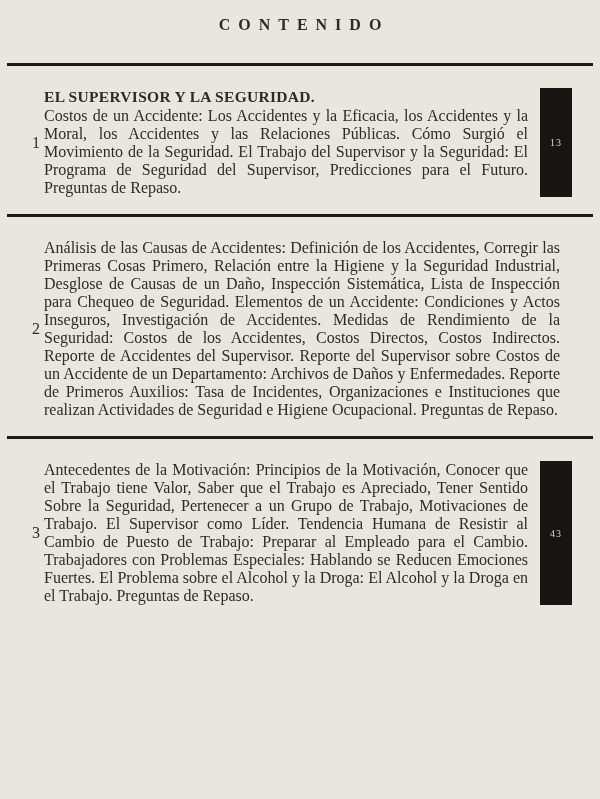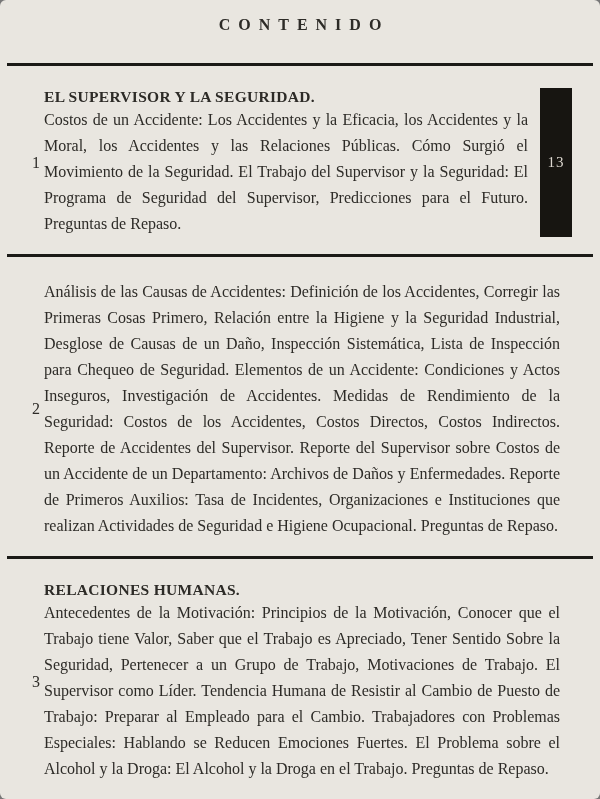--- a/index.html
+++ b/index.html
@@ -11,21 +11,20 @@
   }
   html,body{margin:0;padding:0;background:#777;}
   .page{
     width:600px;height:799px;
     background:var(--paper);
     color:var(--ink);
     font-family:"Liberation Serif", serif;
     overflow:hidden;
     margin:0 auto;
     box-sizing:border-box;
-    border-radius:6px;
   }
   .doc-title{
     text-align:center;
     font-weight:bold;
     font-size:16px;
     letter-spacing:8px;
     padding:16px 0 0 8px;
   }
   .rule{
     height:3px;
@@ -54,37 +53,37 @@
     min-width:0;
   }
   .chapter-title{
     font-weight:bold;
     font-size:15.5px;
     letter-spacing:0.3px;
     margin-bottom:1px;
   }
   .chapter-desc{
     font-size:16px;
-    line-height:26px;
+    line-height:18px;
     text-align:justify;
   }
   .tab-col{
     flex:0 0 32px;
     width:32px;
     display:flex;
     align-items:stretch;
   }
   .page-tab{
     flex:1;
     background:var(--tab-bg);
     color:var(--tab-text);
     display:flex;
     align-items:center;
     justify-content:center;
-    font-size:15px;
+    font-size:10px;
     letter-spacing:1px;
   }
 </style>
 </head>
 <body>
 
 <div class="page">
 
   <div class="doc-title">CONTENIDO</div>
 
@@ -110,18 +109,22 @@
     <div class="text-col">
       <div class="chapter-desc">Análisis de las Causas de Accidentes: Definición de los Accidentes, Corregir las Primeras Cosas Primero, Relación entre la Higiene y la Seguridad Industrial, Desglose de Causas de un Daño, Inspección Sistemática, Lista de Inspección para Chequeo de Seguridad. Elementos de un Accidente: Condiciones y Actos Inseguros, Investigación de Accidentes. Medidas de Rendimiento de la Seguridad: Costos de los Accidentes, Costos Directos, Costos Indirectos. Reporte de Accidentes del Supervisor. Reporte del Supervisor sobre Costos de un Accidente de un Departamento: Archivos de Daños y Enfermedades. Reporte de Primeros Auxilios: Tasa de Incidentes, Organizaciones e Instituciones que realizan Actividades de Seguridad e Higiene Ocupacional. Preguntas de Repaso.</div>
     </div>
   </div>
 
   <div class="rule"></div>
 
   <div class="entry">
     <div class="num-col">3</div>
     <div class="text-col">
-      <div class="chapter-title">RELACIONES HUMANAS.</div>
       <div class="chapter-desc">Antecedentes de la Motivación: Principios de la Motivación, Conocer que el Trabajo tiene Valor, Saber que el Trabajo es Apreciado, Tener Sentido Sobre la Seguridad, Pertenecer a un Grupo de Trabajo, Motivaciones de Trabajo. El Supervisor como Líder. Tendencia Humana de Resistir al Cambio de Puesto de Trabajo: Preparar al Empleado para el Cambio. Trabajadores con Problemas Especiales: Hablando se Reducen Emociones Fuertes. El Problema sobre el Alcohol y la Droga: El Alcohol y la Droga en el Trabajo. Preguntas de Repaso.</div>
+    </div>
+    <div class="tab-col">
+      <div class="page-tab">
+        <span>43</span>
+      </div>
     </div>
   </div>
 
 </div>
 
 </body></html>

